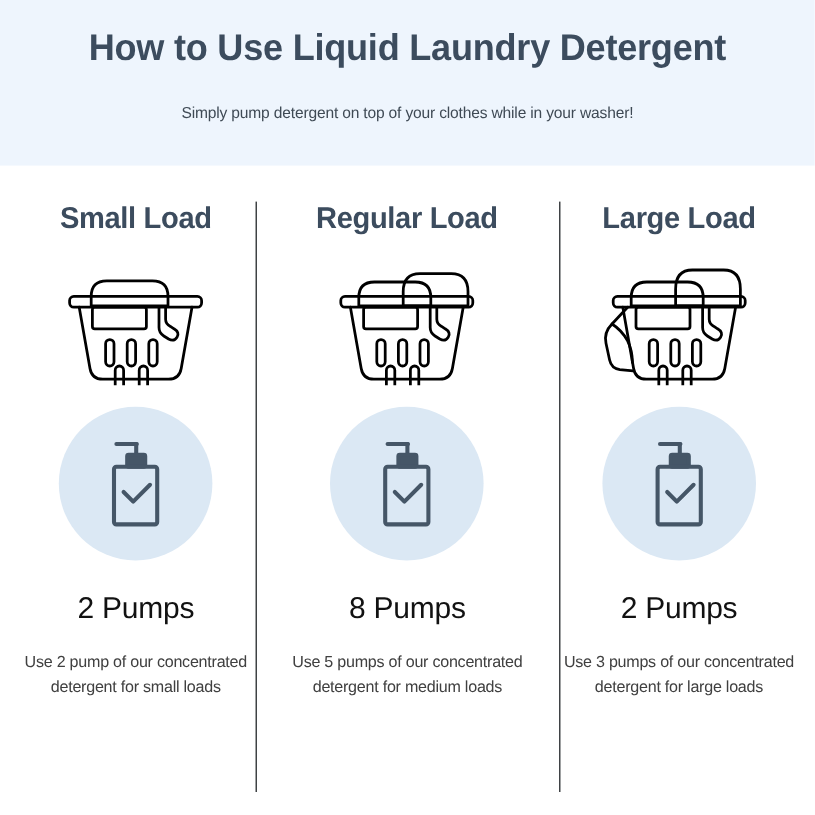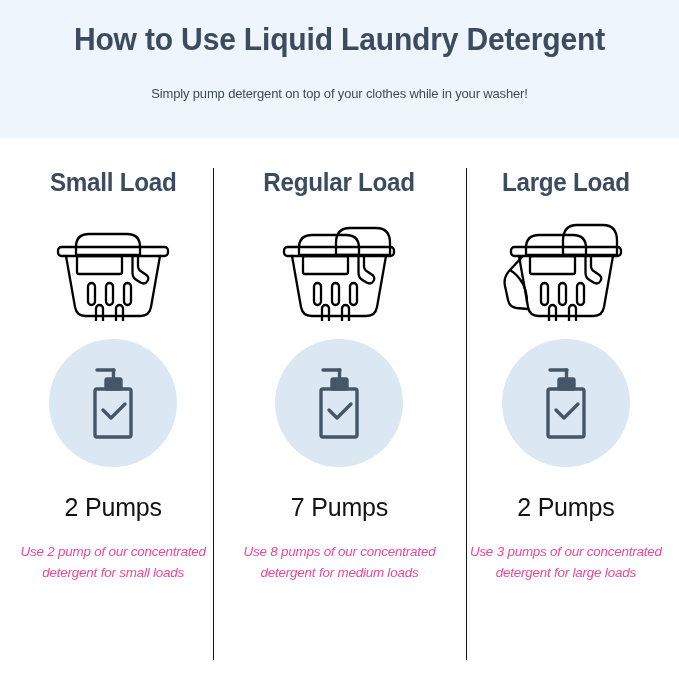--- a/index.html
+++ b/index.html
@@ -129,23 +129,22 @@
     line-height: 1;
     white-space: nowrap;
   }
 
   .col-desc {
     margin-top: 22px;
     width: 210px;
     text-align: center;
     font-size: 13.4px;
     line-height: 1.55;
-    color: #ec4899;
+    color: #404040;
     letter-spacing: -0.2px;
-    font-style: italic;
   }
 
   svg { display: block; }
 </style>
 </head>
 <body>
 
 <div id="infographic">
 
   <div class="header-band">
@@ -237,23 +236,23 @@
           <svg width="56" height="80" viewBox="0 0 56 80" fill="none" stroke="#455667" stroke-width="3.4" stroke-linecap="round" stroke-linejoin="round">
             <path d="M12 7 h17"></path>
             <path d="M28.5 7 v9"></path>
             <rect x="21" y="16" width="15" height="10" rx="1.2" fill="#455667"></rect>
             <rect x="10" y="26" width="36" height="48" rx="2"></rect>
             <path d="M18 47 l8 8 l14 -14"></path>
           </svg>
         </span>
       </div>
 
-      <div class="pump-count">7 Pumps</div>
-
-      <div class="col-desc">Use 8 pumps of our concentrated detergent for medium loads</div>
+      <div class="pump-count">8 Pumps</div>
+
+      <div class="col-desc">Use 5 pumps of our concentrated detergent for medium loads</div>
     </div>
 
     <div class="column">
       <div class="col-heading">Large Load</div>
 
       <div class="basket-wrap">
         <svg width="130" height="104" viewBox="0 0 130 104" fill="none" stroke="#000000" stroke-width="2.3" stroke-linecap="round" stroke-linejoin="round">
 
           <path d="M62 24 q0 -16 14 -16 h26 q14 0 14 16 v14 h-54 z"></path>
 

